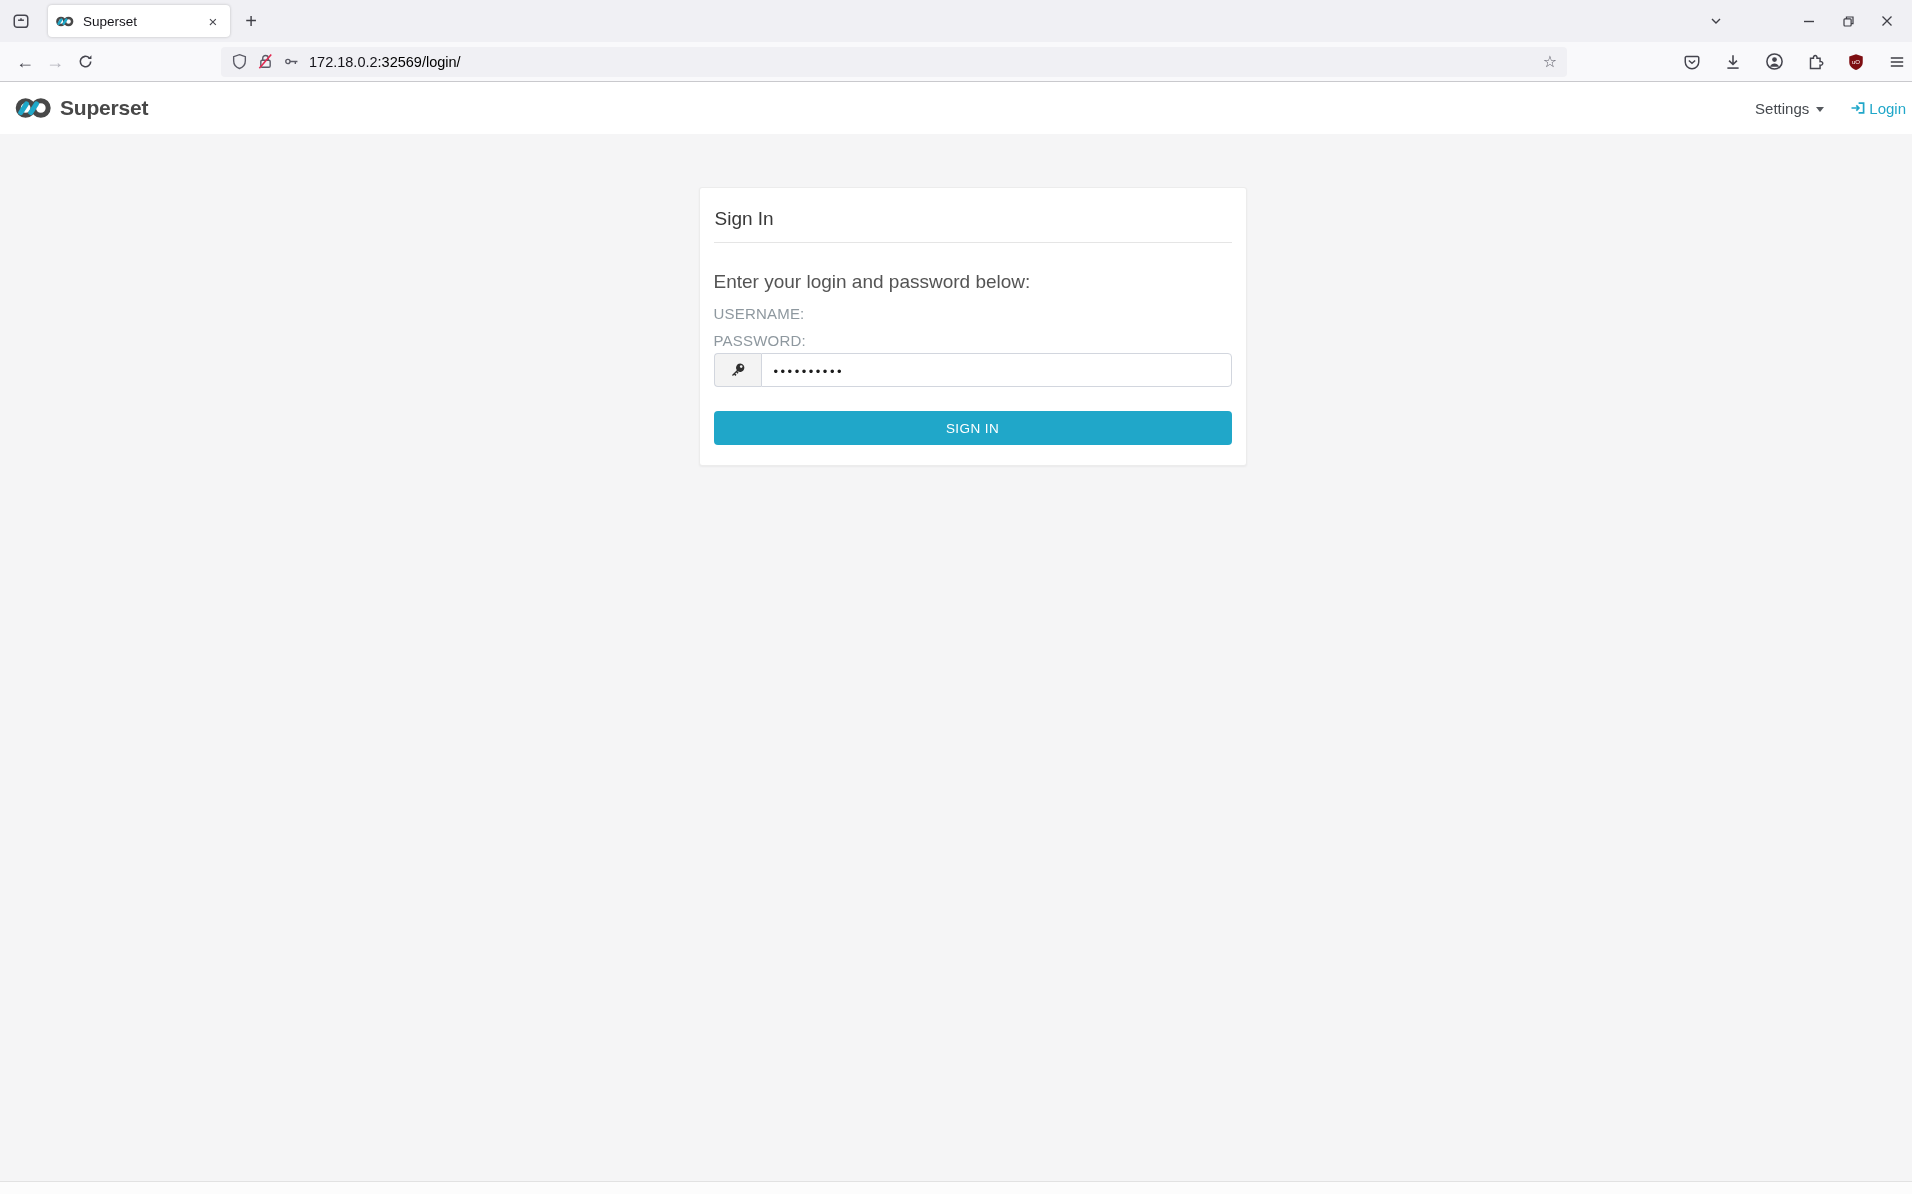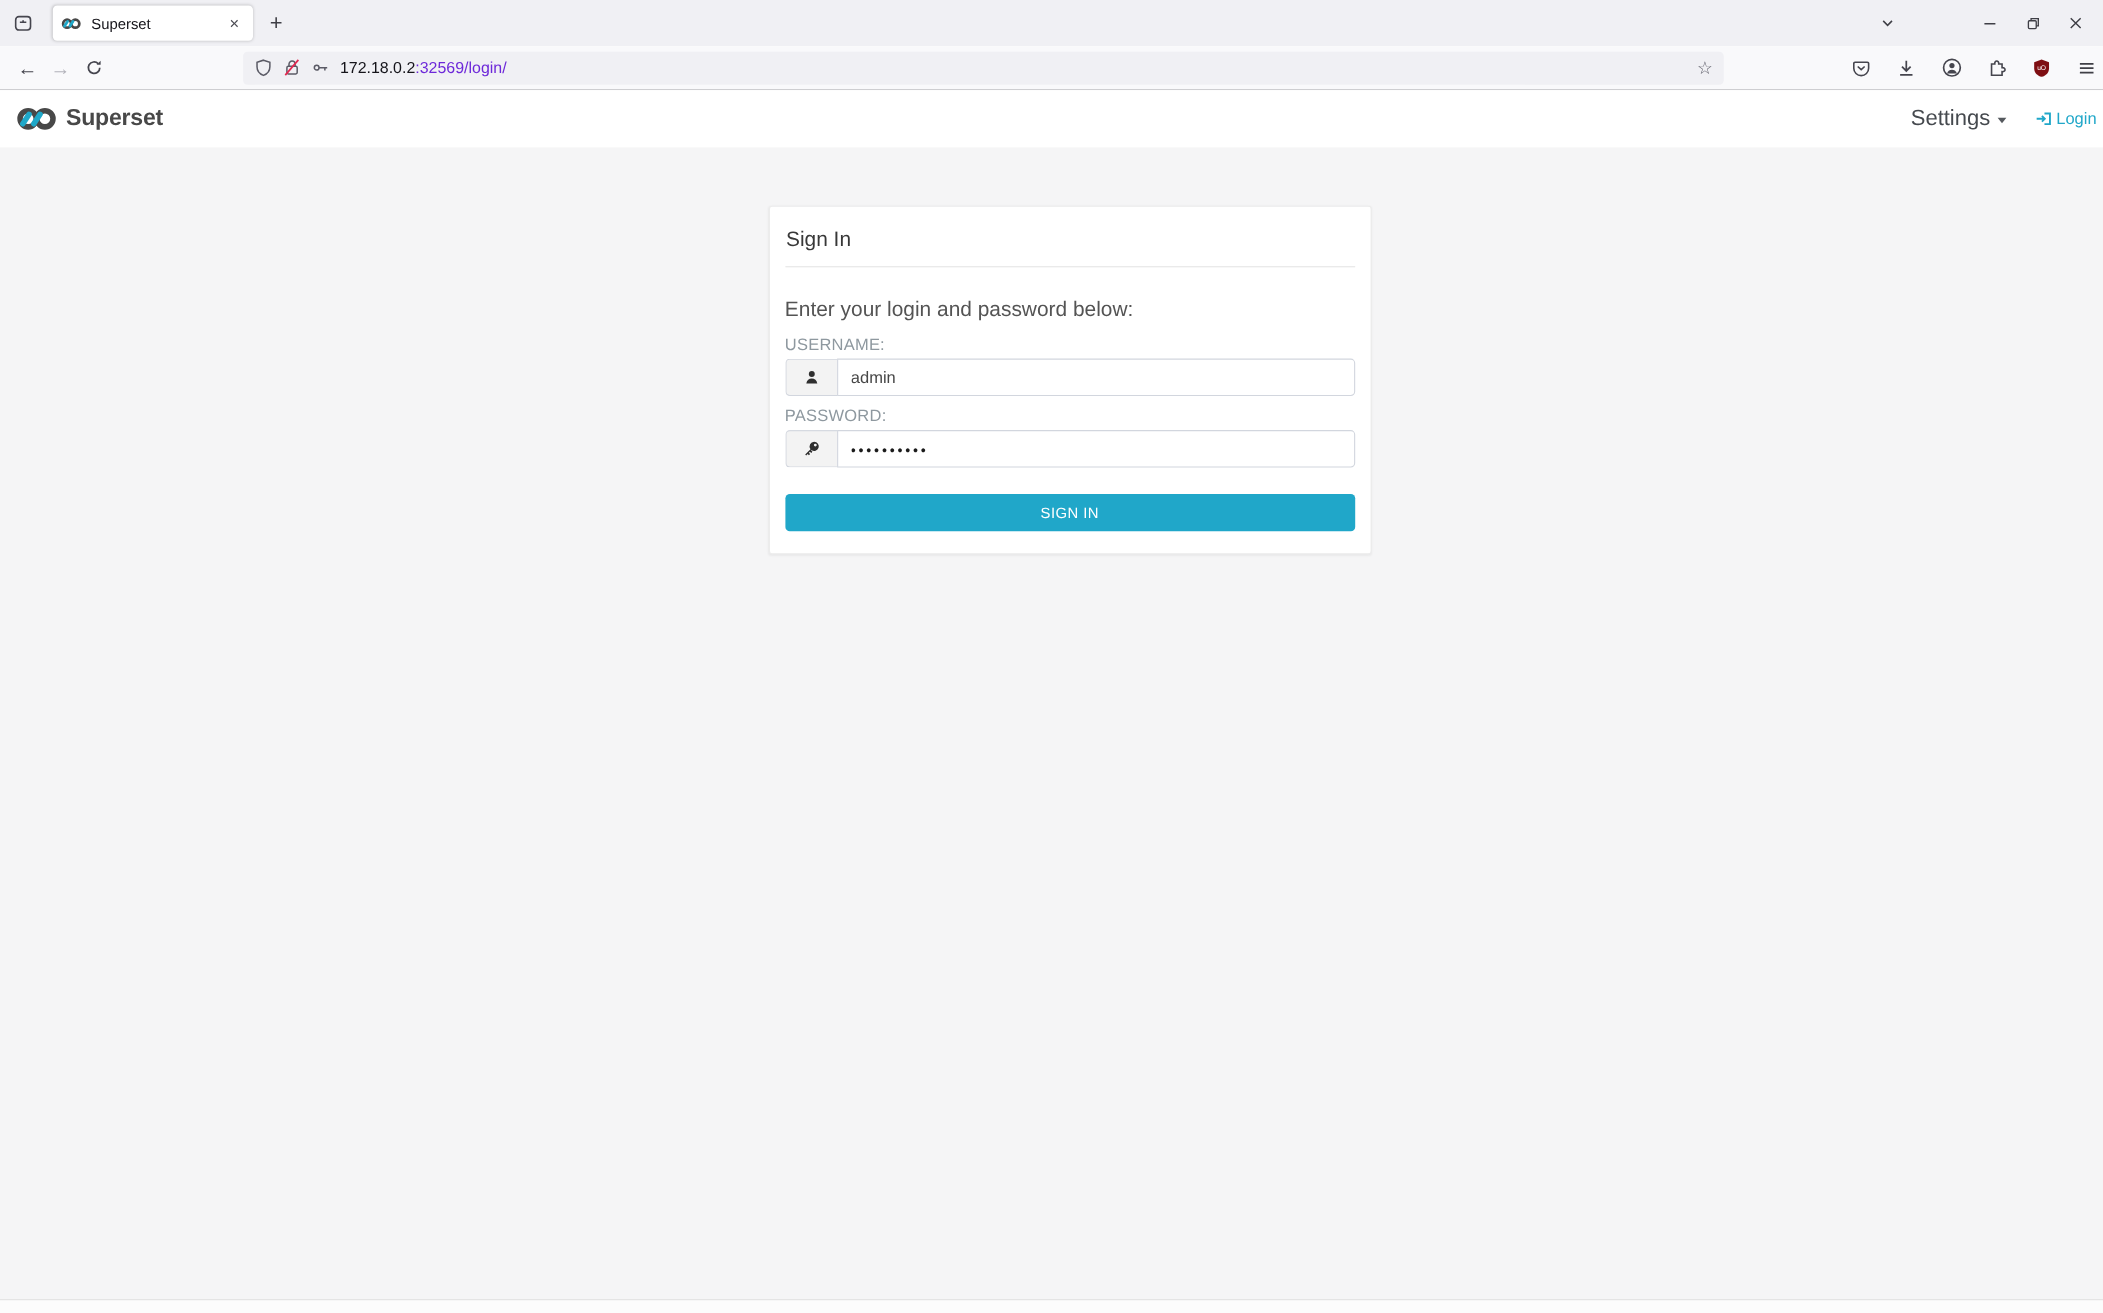--- a/index.html
+++ b/index.html
@@ -36,33 +36,33 @@
     height: 40px; background: #f9f9fb; border-bottom: 1px solid #c9c9cd;
     display: flex; align-items: center; padding: 0 10px; flex: none;
   }
   .nav-glyph { font-size: 18px; line-height: 1; }
   .disabled { color: #b4b4bc !important; }
   .urlbar {
     width: 1346px; height: 30px; margin-left: 121px; background: #f0f0f4; border-radius: 4px;
     display: flex; align-items: center; padding: 0 10px; gap: 9px; flex: none;
   }
   .url-text { font-size: 14.5px; color: #15141a; white-space: nowrap; }
-  .url-text .muted { color: #6d28d9; }
+  .url-text .muted { color: #000000; }
   .urlbar-spacer { flex: 1; }
   .star-glyph { font-size: 16px; color: #5b5b66; }
   .toolbar-right { display: flex; align-items: center; gap: 11px; margin-left: 110px; }
 
   
   .site-header {
     height: 52px; background: #fff; display: flex; align-items: center; padding: 0 6px 0 13px; flex: none;
   }
   .brand { display: flex; align-items: center; gap: 5px; }
   .brand-title { font-size: 21px; font-weight: 700; color: #484848; letter-spacing: -0.2px; }
   .header-right { margin-left: auto; display: flex; align-items: center; gap: 26px; }
-  .settings-item { display: flex; align-items: center; gap: 7px; color: #45494e; font-size: 20px; cursor: pointer; }
+  .settings-item { display: flex; align-items: center; gap: 7px; color: #45494e; font-size: 15px; cursor: pointer; }
   .caret-down { width: 0; height: 0; border-left: 4px solid transparent; border-right: 4px solid transparent; border-top: 5px solid #55595e; margin-top: 2px; }
   .login-link { display: flex; align-items: flex-start; gap: 3px; color: #20a7c9; font-size: 15px; cursor: pointer; }
 
   
   .content { flex: 1; position: relative; background: #f5f5f6; padding-left: 33px; }
   .panel {
     width: 548px; margin: 53px auto 0; background: #fff; border: 1px solid #ececec;
     border-radius: 3px; box-shadow: 0 1px 2px rgba(0,0,0,.05); padding: 14px;
   }
   .panel-title { font-size: 19px; font-weight: 400; color: #383838; padding: 6px 1px 0; }
@@ -291,31 +291,20 @@
   </div>
 
   <div class="content">
     <div class="panel">
       <div class="panel-title">Sign In</div>
       <hr class="panel-divider">
       <div class="panel-body">
         <div class="instruction">Enter your login and password below:</div>
 
         <div class="field-label">USERNAME:</div>
-        <div class="input-group">
-          <div class="input-addon">
-            <span>
-              <svg width="16" height="16" viewBox="0 0 16 16">
-                <circle cx="8" cy="5" r="2.7" fill="#2f2f2f"></circle>
-                <path d="M3 13.6c.5-3.1 2.4-4.5 5-4.5s4.5 1.4 5 4.5z" fill="#2f2f2f"></path>
-              </svg>
-            </span>
-          </div>
-          <input type="text" value="admin" style="">
-        </div>
 
         <div class="field-label">PASSWORD:</div>
         <div class="input-group">
           <div class="input-addon">
             <span>
               <svg width="16" height="16" viewBox="0 0 16 16">
                 <path d="M10.2 1.6a4.2 4.2 0 0 0-3.4 6.7L2 13.1l.9.9 1.3-1.3 1.2 1.2 1.1-1.1-1.2-1.2 1-1 1.2 1.2 1.1-1.1-1.2-1.2.3-.3a4.2 4.2 0 1 0 2.5-7.6z" fill="#2f2f2f"></path>
                 <circle cx="11.2" cy="4.6" r="1.3" fill="#f3f3f3"></circle>
               </svg>
             </span>

